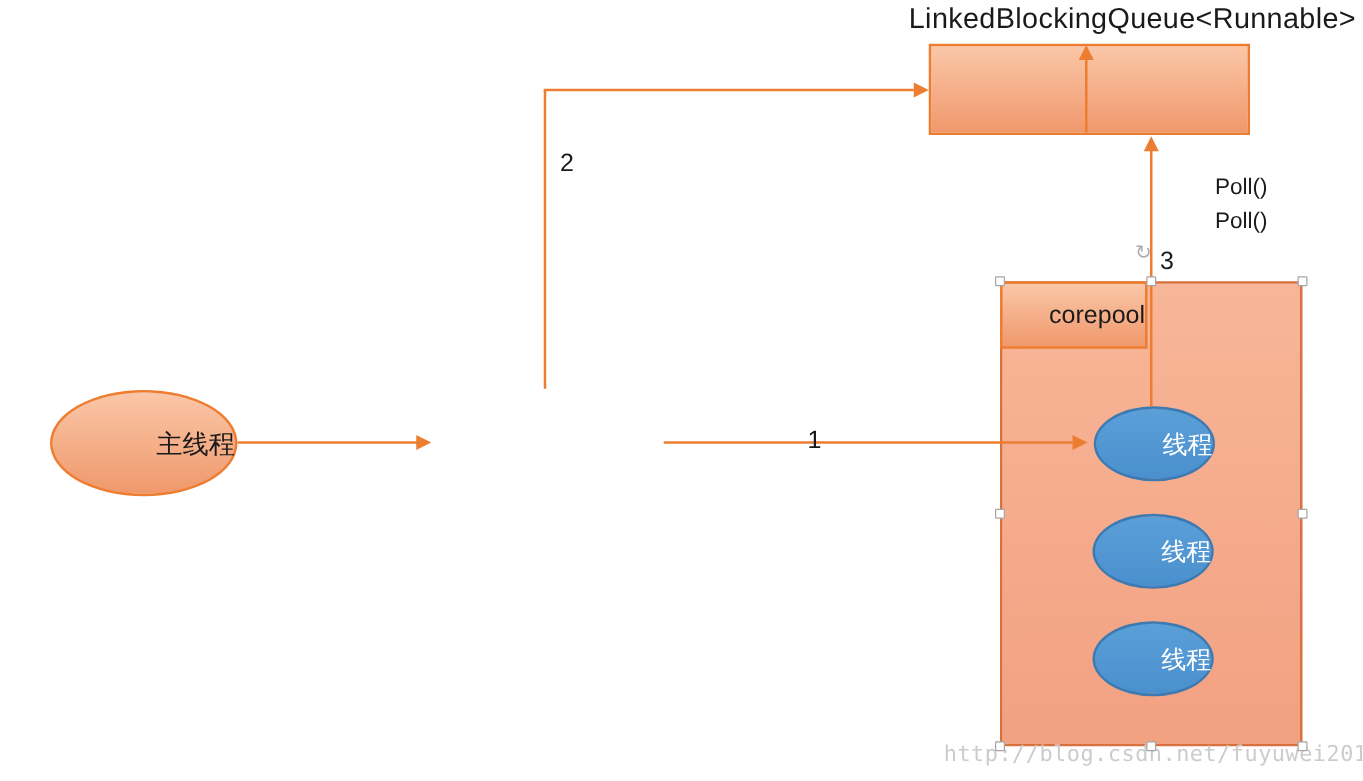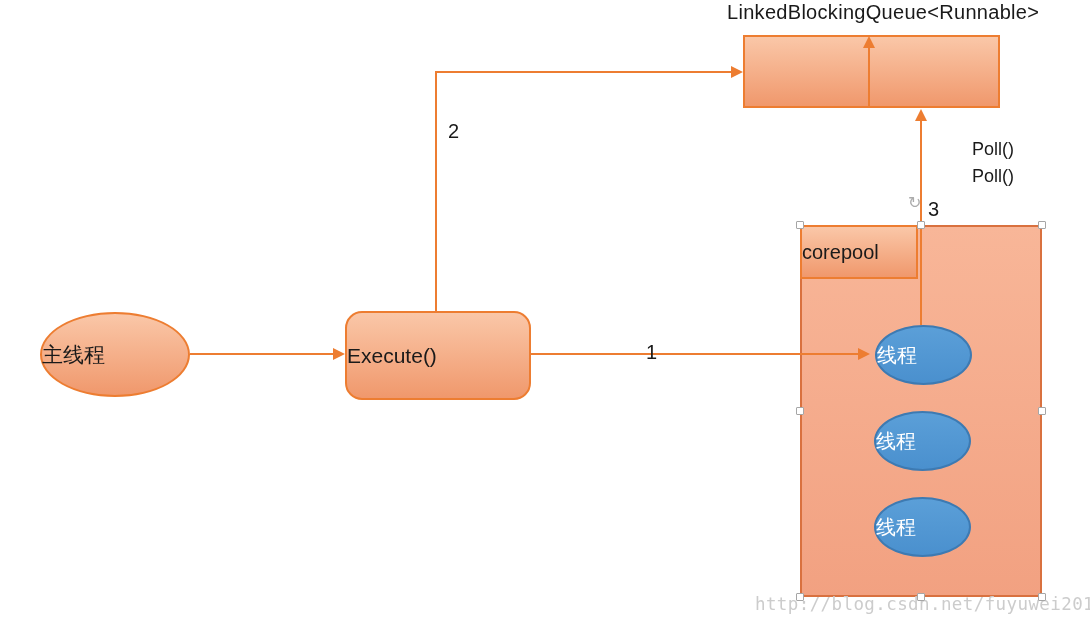--- a/index.html
+++ b/index.html
@@ -16,32 +16,32 @@
     --watermark-color:#CCCCCC;
     --handle-border:#A6A6A6;
   }
   *{margin:0;padding:0;box-sizing:border-box}
   html,body{background:#fff}
   body{font-family:"Liberation Sans","DejaVu Sans",sans-serif;color:var(--text-color)}
   .canvas{position:relative;width:1090px;height:625px;background:#fff;overflow:hidden}
   .abs{position:absolute}
   .shape{background:linear-gradient(180deg,var(--shape-fill-light) 0%,var(--shape-fill-dark) 100%);
          border:2px solid var(--accent-orange)}
-  .center{display:flex;align-items:center;justify-content:flex-start}
+  .center{display:flex;align-items:center;justify-content:flex-end}
   .hline{height:2px;background:var(--accent-orange);z-index:4}
   .vline{width:2px;background:var(--accent-orange);z-index:4}
   .ah{width:0;height:0;z-index:4}
   .ah-right{border-top:6px solid transparent;border-bottom:6px solid transparent;
             border-left:12px solid var(--accent-orange)}
   .ah-up{border-left:6px solid transparent;border-right:6px solid transparent;
          border-bottom:12px solid var(--accent-orange)}
   .lbl{font-size:20px;z-index:5;line-height:1.1}
   .handle{width:8px;height:8px;background:#fff;border:1px solid var(--handle-border);
           z-index:10;border-radius:1px}
-  .queue-title{font-size:20px;letter-spacing:.3px;z-index:5;white-space:nowrap}
+  .queue-title{font-size:23px;letter-spacing:.3px;z-index:5;white-space:nowrap}
   .queue-rect{left:743px;top:35px;width:257px;height:73px;z-index:1}
   .execute-box{left:345px;top:311px;width:186px;height:89px;border-radius:17px;
                font-size:21px;z-index:2}
   .main-ellipse{left:40px;top:312px;width:150px;height:85px;border-radius:50%;
                 font-size:21px;z-index:2}
   .big-rect{left:800px;top:225px;width:242px;height:372px;z-index:1;
             background:linear-gradient(180deg,var(--panel-fill-light) 0%,var(--panel-fill-dark) 100%);
             border:2px solid var(--panel-border)}
   .corepool-box{left:800px;top:225px;width:118px;height:54px;font-size:20px;z-index:2}
   .thread-ellipse{width:97px;height:60px;border-radius:50%;z-index:3;font-size:20px;color:#fff;
@@ -70,23 +70,20 @@
   <div class="abs ah ah-right" style="left:731px;top:66px"></div>
   <div class="abs lbl" style="left:448px;top:120px">2</div>
 
   <div class="abs shape center main-ellipse">
     <span>主线程</span>
   </div>
 
   <div class="abs hline" style="left:190px;top:353px;width:144px"></div>
   <div class="abs ah ah-right" style="left:333px;top:348px"></div>
 
-  <div class="abs shape center execute-box">
-    <span>Execute()</span>
-  </div>
 
   <div class="abs hline" style="left:531px;top:353px;width:327px"></div>
   <div class="abs ah ah-right" style="left:858px;top:348px"></div>
   <div class="abs lbl" style="left:646px;top:341px">1</div>
 
   <div class="abs big-rect"></div>
 
   <div class="abs shape center corepool-box">
     <span>corepool</span>
   </div>

